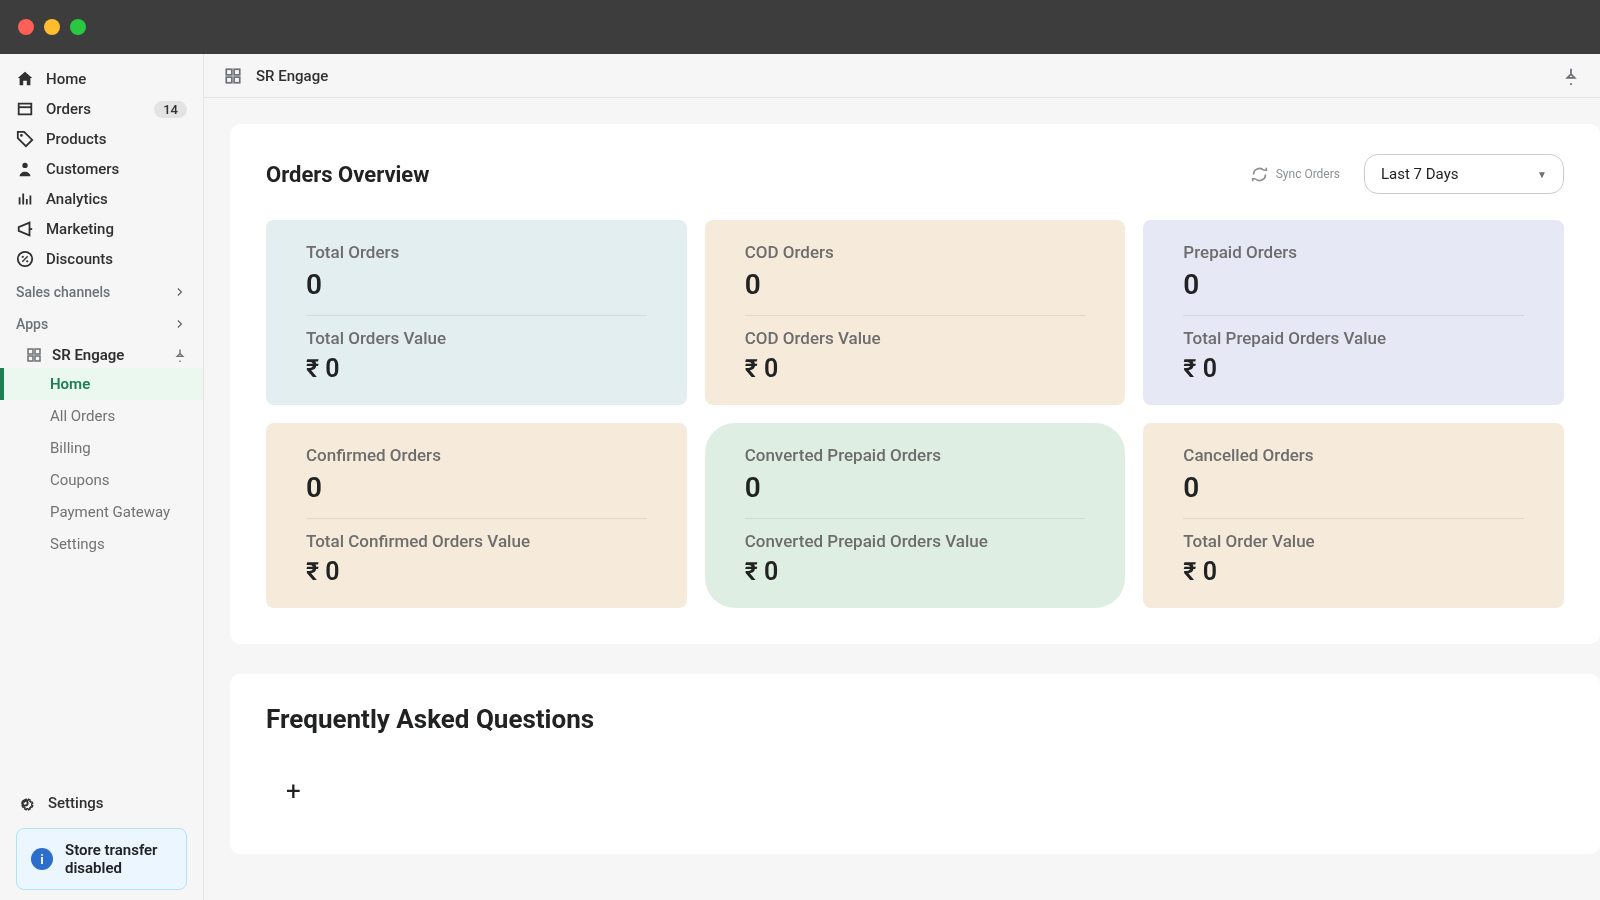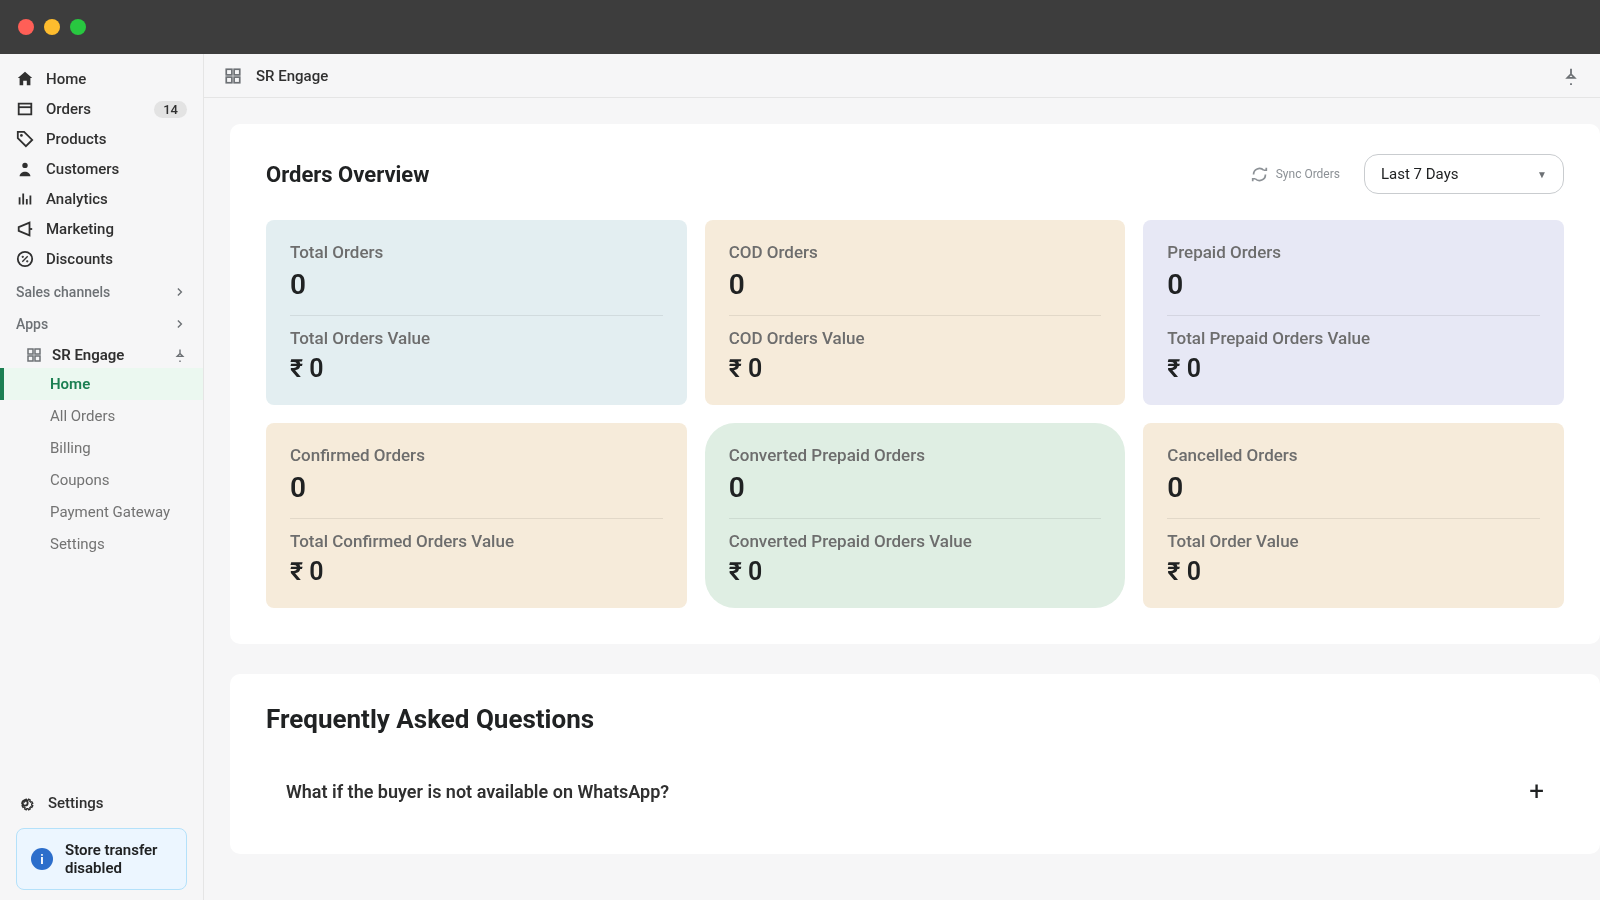--- a/index.html
+++ b/index.html
@@ -38,21 +38,21 @@
 .content { padding:26px 0 0 26px; }
 .card { background:#fff; border-radius:10px; padding:30px 36px 36px; margin-bottom:30px; }
 .card-head { display:flex; align-items:center; margin-bottom:26px; }
 .ov-title { font-size:22px; font-weight:700; color:#202223; }
 .sync { margin-left:auto; color:#8c9196; font-size:12px; display:flex; align-items:center; gap:8px; cursor:pointer; }
 .sync svg { width:17px; height:17px; }
 .range-sel { margin-left:24px; border:1px solid #c9cccf; border-radius:14px; padding:10px 16px; font-size:15px; color:#202223; display:flex; align-items:center; cursor:pointer; min-width:200px; background:#fff; }
 .range-sel .caret { font-size:10px; color:#6d7175; margin-left:auto; }
 
 .grid { display:grid; grid-template-columns:repeat(3,1fr); gap:18px; }
-.stat { border-radius:8px; padding:22px 24px; }
+.stat { border-radius:8px; padding:22px 40px; }
 .stat-lbl { font-size:17px; color:#6d6d6d; font-weight:500; }
 .stat-val { font-size:28px; font-weight:600; color:#202223; margin-top:6px; }
 .stat hr { border:none; border-top:1px solid rgba(0,0,0,0.08); margin:14px 0 12px; }
 .stat-lbl2 { font-size:17px; color:#6d6d6d; font-weight:500; }
 .stat-val2 { font-size:25px; font-weight:600; color:#202223; margin-top:6px; }
 .bg-blue{background:#e3eef1;} .bg-orange{background:#f6ebda;} .bg-purple{background:#e7e8f5;}
 .bg-orange2{background:#f6ebda;} .bg-green{background:#dfeee3;border-radius:30px;} .bg-orange3{background:#f6ebda;}
 
 .faq-title { font-size:26px; font-weight:700; color:#202223; margin-bottom:30px; }
 .faq-item { display:flex; align-items:center; justify-content:space-between; padding:12px 20px 12px 20px; cursor:pointer; }
@@ -256,20 +256,19 @@
     <div class="stat-lbl2">Total Order Value</div>
     <div class="stat-val2">₹ 0</div>
             </div>
           </div>
       </div>
 
       <div class="card">
         <div class="faq-title">Frequently Asked Questions</div>
         <div id="faq-list">
             <div class="faq-item">
-              <span class="faq-q">What if the buyer is not available on WhatsApp?</span>
               <span class="plus">+</span>
             </div>
           </div>
       </div>
     </div>
   </main>
 </div>
 
 </body></html>

